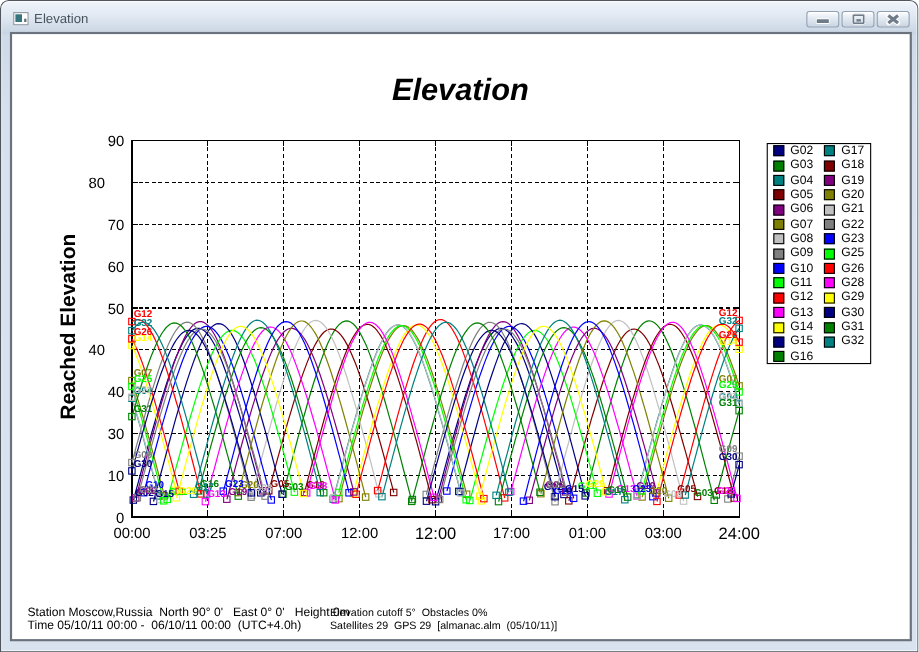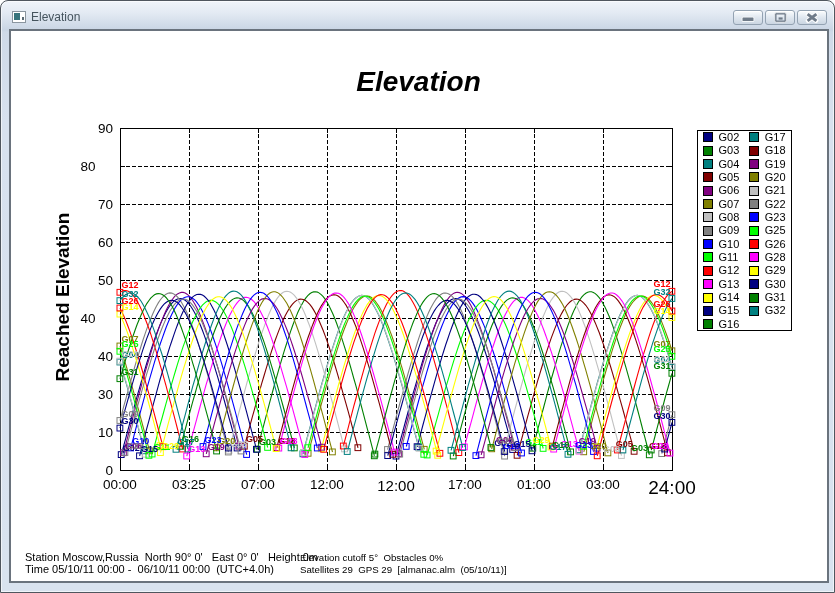--- a/index.html
+++ b/index.html
@@ -43,21 +43,21 @@
 <div style="position:absolute;left:63px;top:158.5px;width:50px;text-align:center;font-size:13.5px;color:#000">80</div>
 <div style="position:absolute;left:63px;top:120.5px;width:50px;text-align:right;font-size:13.5px;color:#000">90</div>
 <div style="position:absolute;left:95.0px;top:476.5px;width:50px;text-align:center;font-size:13.5px;color:#000">00:00</div>
 <div style="position:absolute;left:164.0px;top:476.5px;width:50px;text-align:center;font-size:13.5px;color:#000">03:25</div>
 <div style="position:absolute;left:233.0px;top:476.5px;width:50px;text-align:center;font-size:13.5px;color:#000">07:00</div>
 <div style="position:absolute;left:302.0px;top:476.5px;width:50px;text-align:center;font-size:13.5px;color:#000">12:00</div>
 <div style="position:absolute;left:371.0px;top:476.5px;width:50px;text-align:center;font-size:15px;color:#000">12:00</div>
 <div style="position:absolute;left:440.0px;top:476.5px;width:50px;text-align:center;font-size:13.5px;color:#000">17:00</div>
 <div style="position:absolute;left:509.0px;top:476.5px;width:50px;text-align:center;font-size:13.5px;color:#000">01:00</div>
 <div style="position:absolute;left:578.0px;top:476.5px;width:50px;text-align:center;font-size:13.5px;color:#000">03:00</div>
-<div style="position:absolute;left:647.0px;top:476.5px;width:50px;text-align:center;font-size:19px;color:#000">24:00</div>
+<div style="position:absolute;left:647.0px;top:476.5px;width:50px;text-align:center;font-size:15px;color:#000">24:00</div>
 <svg width="835" height="593" viewBox="0 0 835 593" style="position:absolute;left:0;top:0">
     <line x1="120.0" y1="432.0" x2="672.0" y2="432.0" stroke="#000" stroke-width="1" stroke-dasharray="3.6 2.4" shape-rendering="crispEdges"></line>
     <line x1="120.0" y1="394.0" x2="672.0" y2="394.0" stroke="#000" stroke-width="1" stroke-dasharray="3.6 2.4" shape-rendering="crispEdges"></line>
     <line x1="120.0" y1="356.0" x2="672.0" y2="356.0" stroke="#000" stroke-width="1" stroke-dasharray="3.6 2.4" shape-rendering="crispEdges"></line>
     <line x1="120.0" y1="318.0" x2="672.0" y2="318.0" stroke="#000" stroke-width="1" stroke-dasharray="3.6 2.4" shape-rendering="crispEdges"></line>
     <line x1="120.0" y1="280.0" x2="672.0" y2="280.0" stroke="#000" stroke-width="1" stroke-dasharray="3.6 2.4" shape-rendering="crispEdges"></line>
     <line x1="120.0" y1="242.0" x2="672.0" y2="242.0" stroke="#000" stroke-width="1" stroke-dasharray="3.6 2.4" shape-rendering="crispEdges"></line>
     <line x1="120.0" y1="204.0" x2="672.0" y2="204.0" stroke="#000" stroke-width="1" stroke-dasharray="3.6 2.4" shape-rendering="crispEdges"></line>
     <line x1="120.0" y1="166.0" x2="672.0" y2="166.0" stroke="#000" stroke-width="1" stroke-dasharray="3.6 2.4" shape-rendering="crispEdges"></line>
     <line x1="189.0" y1="128.0" x2="189.0" y2="470.0" stroke="#000" stroke-width="1" stroke-dasharray="3.6 2.4" shape-rendering="crispEdges"></line>

